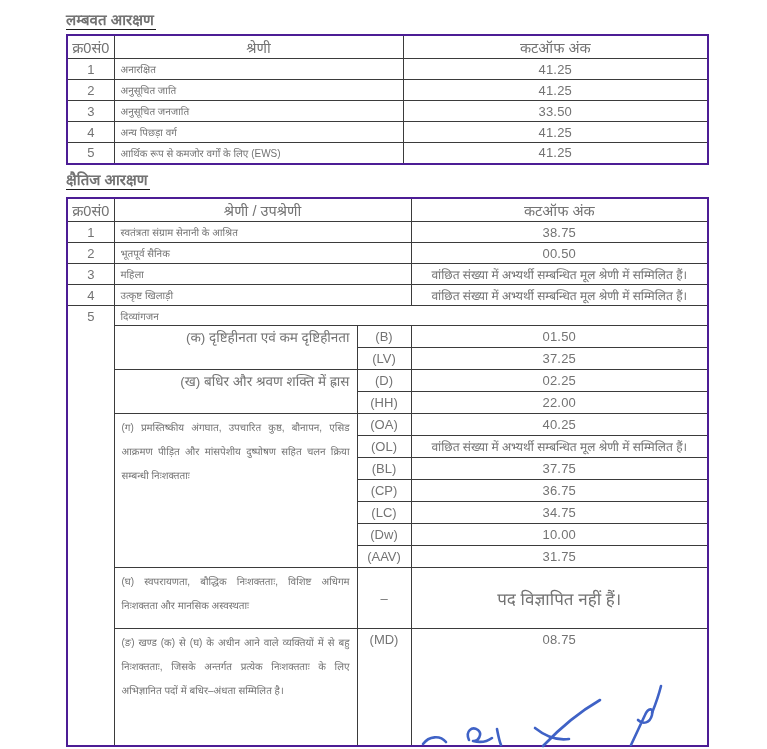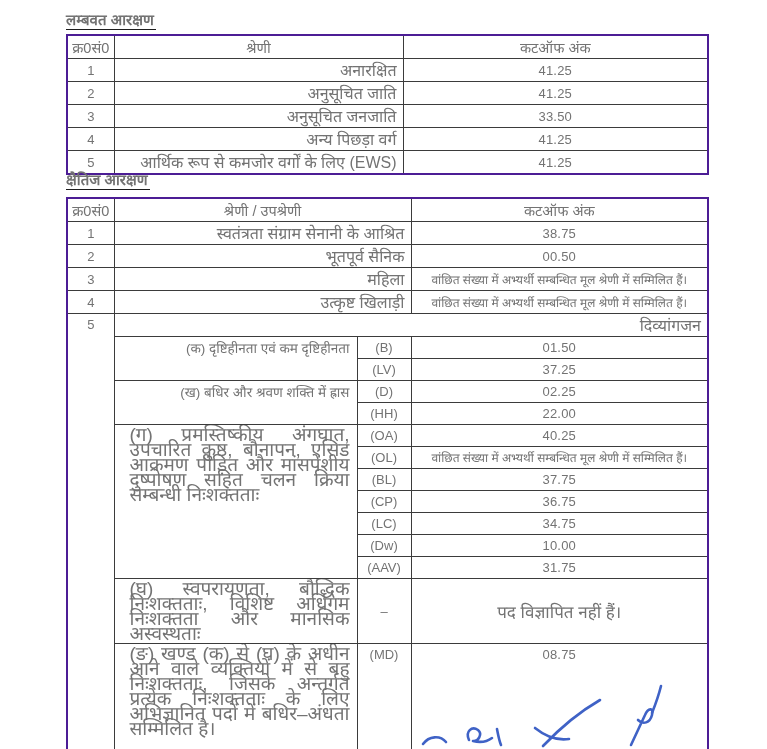--- a/index.html
+++ b/index.html
@@ -19,28 +19,28 @@
     border:2px solid #4c1d95;background:#ffffff;
   }
   #table1{top:34px;width:641px;}
   #table2{top:197px;width:641px;}
   td{
     border:1.5px solid #3b3b3b;padding:0 6px;font-size:14px;
     overflow:hidden;vertical-align:middle;
   }
   td.hdr{text-align:center;font-size:14.5px;padding:1px 4px;}
   td.sno{text-align:center;font-size:13px;padding:0 2px;}
-  td.cat{text-align:right;font-size:16px;white-space:nowrap;}
+  td.cat{text-align:left;font-size:10px;white-space:nowrap;}
   td.val{text-align:center;font-size:13px;letter-spacing:.2px;margin-left:6px;}
   td.note{text-align:center;font-size:12px;white-space:nowrap;padding:0 4px;}
   td.note-c{text-align:center;font-size:17px;}
   td.code{text-align:center;font-size:13px;padding:0 2px;}
   td.desc{
-    vertical-align:top;text-align:justify;font-size:19px;
-    line-height:15px;padding:2px 7px 2px 15px;
+    vertical-align:top;text-align:justify;font-size:10px;
+    line-height:24px;padding:2px 7px 2px 7px;
   }
   td.desc1{vertical-align:top;text-align:right;font-size:13.5px;line-height:20px;padding:2px 7px;}
   td.vtop{vertical-align:top;padding-top:3px;}
   tr.h22{height:22px;} tr.h21{height:21px;} tr.h20{height:20px;}
   tr.hD{height:61px;} tr.hE{height:117px;}
   .sig{position:absolute;left:393px;top:683px;width:356px;height:66px;pointer-events:none;}
 </style>
 </head>
 <body>
 

